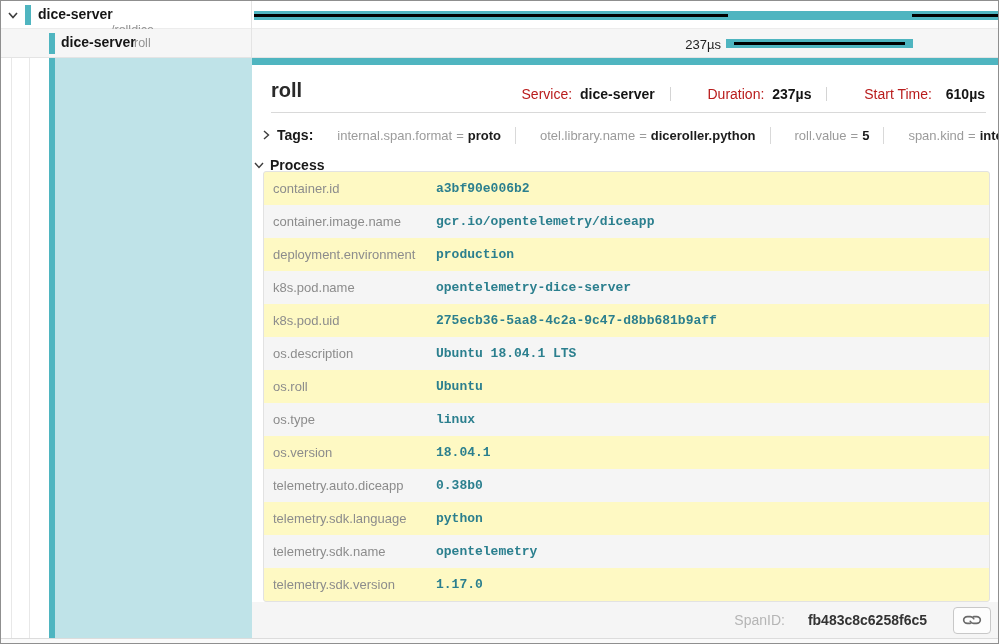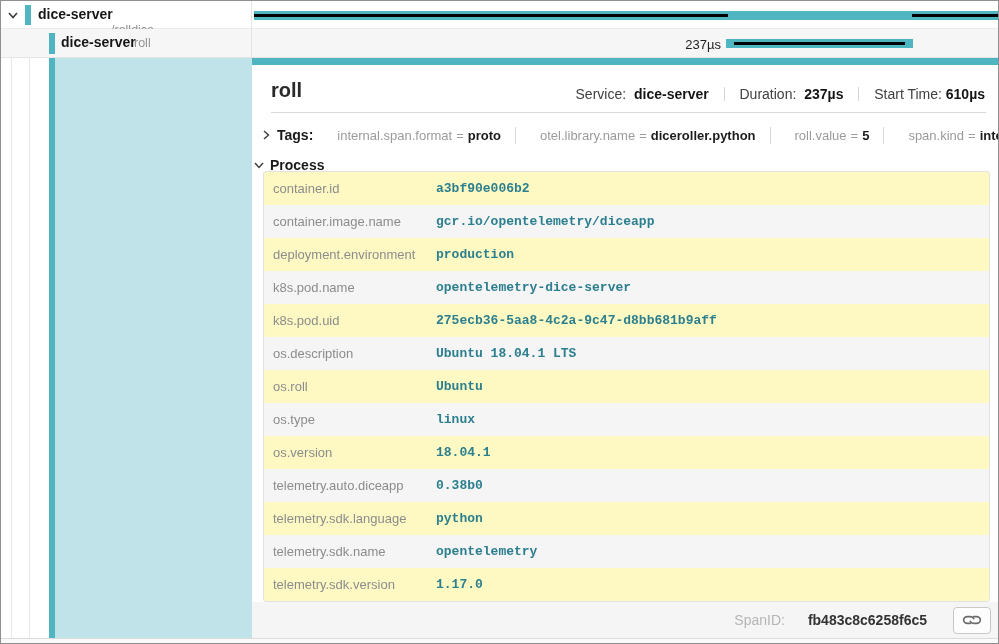--- a/index.html
+++ b/index.html
@@ -34,21 +34,21 @@
   
   .sel-stripe { position:absolute; left:48px; top:57px; width:6px; height:580px; background:#4fb5c0; }
   .sel-fill   { position:absolute; left:54px; top:57px; width:197px; height:580px; background:#bfe3e8; }
 
   
   .detail-band { position:absolute; left:251px; top:57px; width:746px; height:7px; background:#4fb5c0; }
   .panel { position:absolute; left:251px; top:64px; width:746px; height:573px; background:#fff; }
 
   .panel-title { position:absolute; left:19px; top:14px; font-size:20px; font-weight:600; color:#2a2a2a; }
   .overview { position:absolute; right:13px; top:21px; font-size:14px; white-space:nowrap; }
-  .ov-label { color:#404040; }
+  .ov-label { color:#b91c1c;margin-left:22px; }
   .ov-value { color:#151515; font-weight:bold; }
   .ov-sep { display:inline-block; width:1px; height:14px; background:#d4d4d4; margin:0 11px; vertical-align:-2px; }
 
   .title-divider { position:absolute; left:19px; top:47px; width:715px; height:1px; background:#d9d9d9; }
 
   .tags-row { position:absolute; left:7px; top:56px; height:28px; display:flex; align-items:center; cursor:pointer; }
   .sec-chev { width:14px; height:14px; margin-right:4px; flex:0 0 auto; }
   .sec-label { font-size:14px; font-weight:bold; color:#1a1a1a; }
   .tag-item { font-size:13px; margin-left:24px; white-space:nowrap; }
   .tag-key { color:#9b9b9b; }
@@ -122,21 +122,21 @@
     <div class="panel-title">roll</div>
 
     <div class="overview">
       <span class="ov-label">Service:</span>
       <span class="ov-value" style="margin-left:4px;">dice-server</span>
       <span class="ov-sep"></span>
       <span class="ov-label">Duration:</span>
       <span class="ov-value" style="margin-left:4px;">237µs</span>
       <span class="ov-sep"></span>
       <span class="ov-label">Start Time:</span>
-      <span class="ov-value" style="margin-left:0;">610µs</span>
+      <span class="ov-value" style="margin-left:10px;">610µs</span>
     </div>
 
     <div class="title-divider"></div>
 
     <div class="tags-row">
       <span class="sec-chev">
         <svg width="14" height="14" viewBox="0 0 14 14">
             <polyline points="5,3 9.5,7 5,11" fill="none" stroke="#3d3d3d" stroke-width="1.4"></polyline>
           </svg>
       </span>

